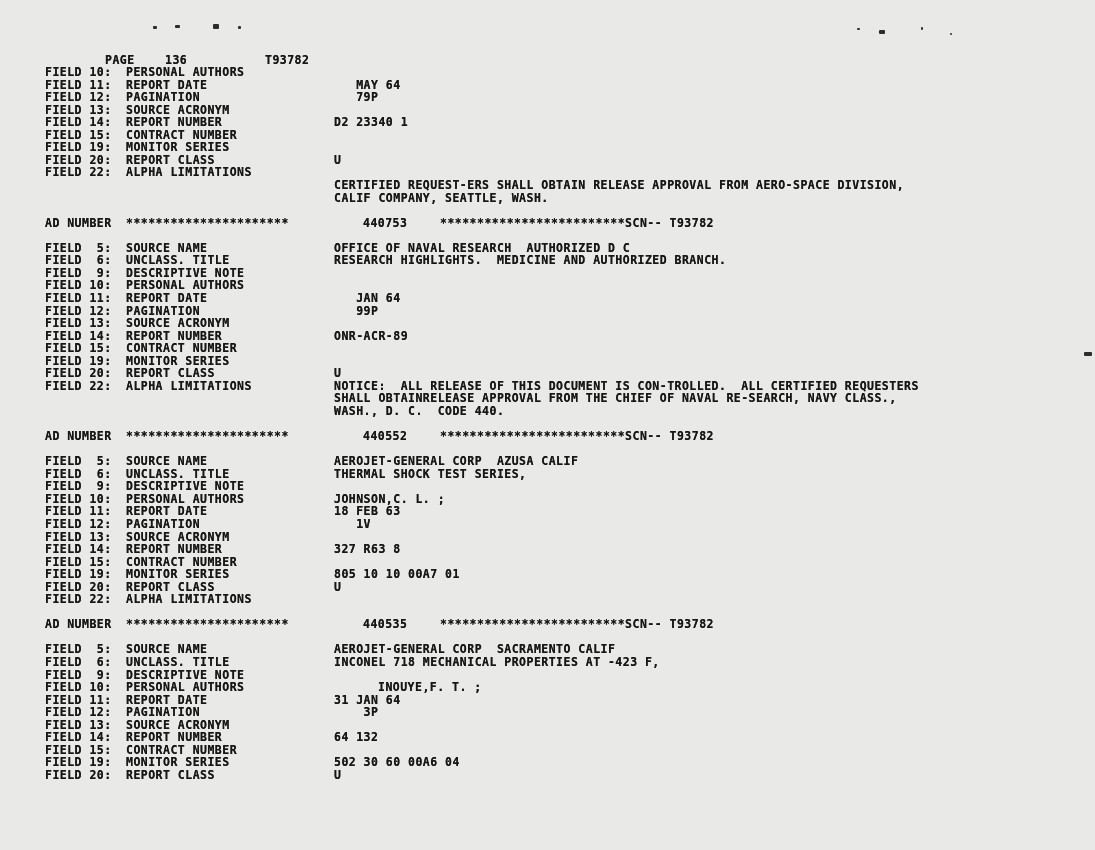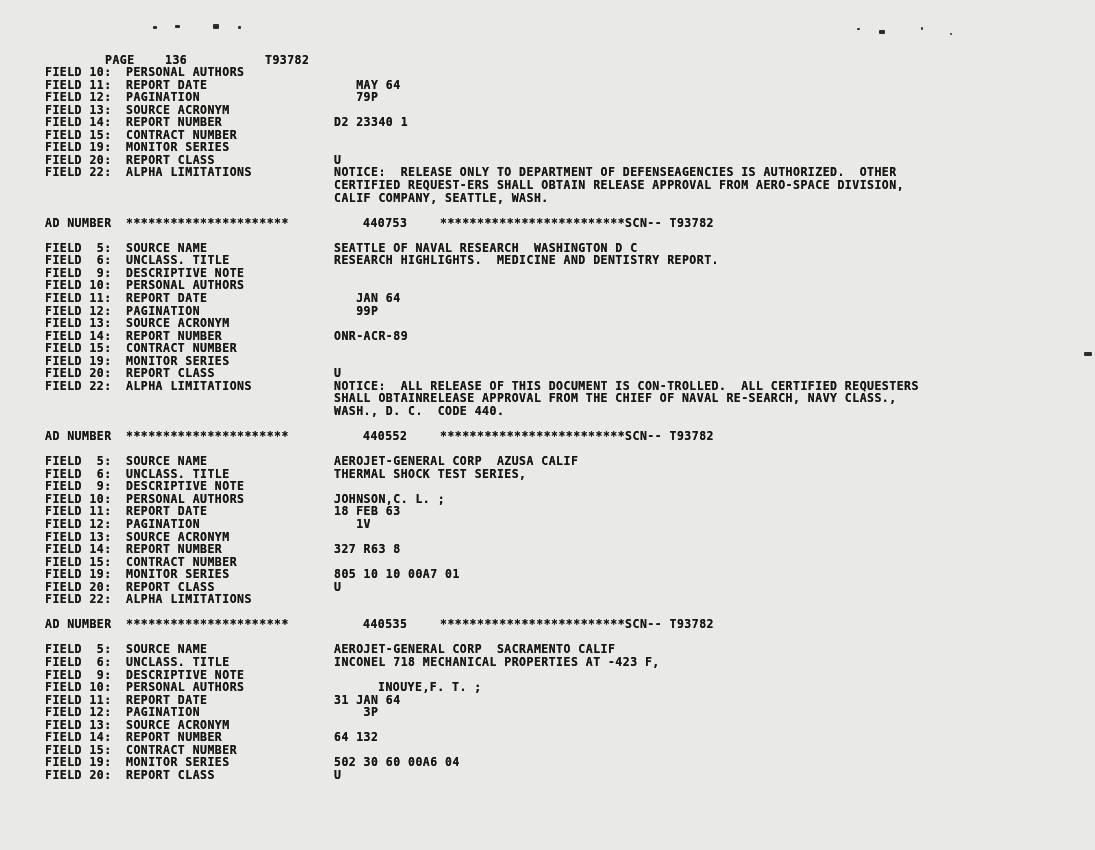--- a/index.html
+++ b/index.html
@@ -66,43 +66,42 @@
         <span class="t" style="left: 126px;">MONITOR SERIES</span>
       </div>
       <div class="line" style="top: 154px;">
         <span class="t" style="left: 45px;">FIELD 20:</span>
         <span class="t" style="left: 126px;">REPORT CLASS</span>
         <span class="t" style="left: 334px;">U</span>
       </div>
       <div class="line" style="top: 166px;">
         <span class="t" style="left: 45px;">FIELD 22:</span>
         <span class="t" style="left: 126px;">ALPHA LIMITATIONS</span>
-        <span class="t" style="left: 334px;">NOTICE:  RELEASE ONLY TO DEPARTMENT OF DEFENSEAGENCIES IS AUTHORIZED.  OTHER</span>
       </div>
       <div class="line" style="top: 179px;">
         <span class="t" style="left: 334px;">CERTIFIED REQUEST-ERS SHALL OBTAIN RELEASE APPROVAL FROM AERO-SPACE DIVISION,</span>
       </div>
       <div class="line" style="top: 192px;">
         <span class="t" style="left: 334px;">CALIF COMPANY, SEATTLE, WASH.</span>
       </div>
       <div class="line" style="top: 217px;">
         <span class="t" style="left: 45px;">AD NUMBER</span>
         <span class="t" style="left: 126px;">**********************</span>
         <span class="t" style="left: 363px;">440753</span>
         <span class="t" style="left: 440px;">*************************SCN-- T93782</span>
       </div>
       <div class="line" style="top: 242px;">
         <span class="t" style="left: 45px;">FIELD  5:</span>
         <span class="t" style="left: 126px;">SOURCE NAME</span>
-        <span class="t" style="left: 334px;">SEATTLE OF NAVAL RESEARCH  WASHINGTON D C</span>
+        <span class="t" style="left: 334px;">OFFICE OF NAVAL RESEARCH  AUTHORIZED D C</span>
       </div>
       <div class="line" style="top: 254px;">
         <span class="t" style="left: 45px;">FIELD  6:</span>
         <span class="t" style="left: 126px;">UNCLASS. TITLE</span>
-        <span class="t" style="left: 334px;">RESEARCH HIGHLIGHTS.  MEDICINE AND DENTISTRY REPORT.</span>
+        <span class="t" style="left: 334px;">RESEARCH HIGHLIGHTS.  MEDICINE AND AUTHORIZED BRANCH.</span>
       </div>
       <div class="line" style="top: 267px;">
         <span class="t" style="left: 45px;">FIELD  9:</span>
         <span class="t" style="left: 126px;">DESCRIPTIVE NOTE</span>
       </div>
       <div class="line" style="top: 279px;">
         <span class="t" style="left: 45px;">FIELD 10:</span>
         <span class="t" style="left: 126px;">PERSONAL AUTHORS</span>
       </div>
       <div class="line" style="top: 292px;">

